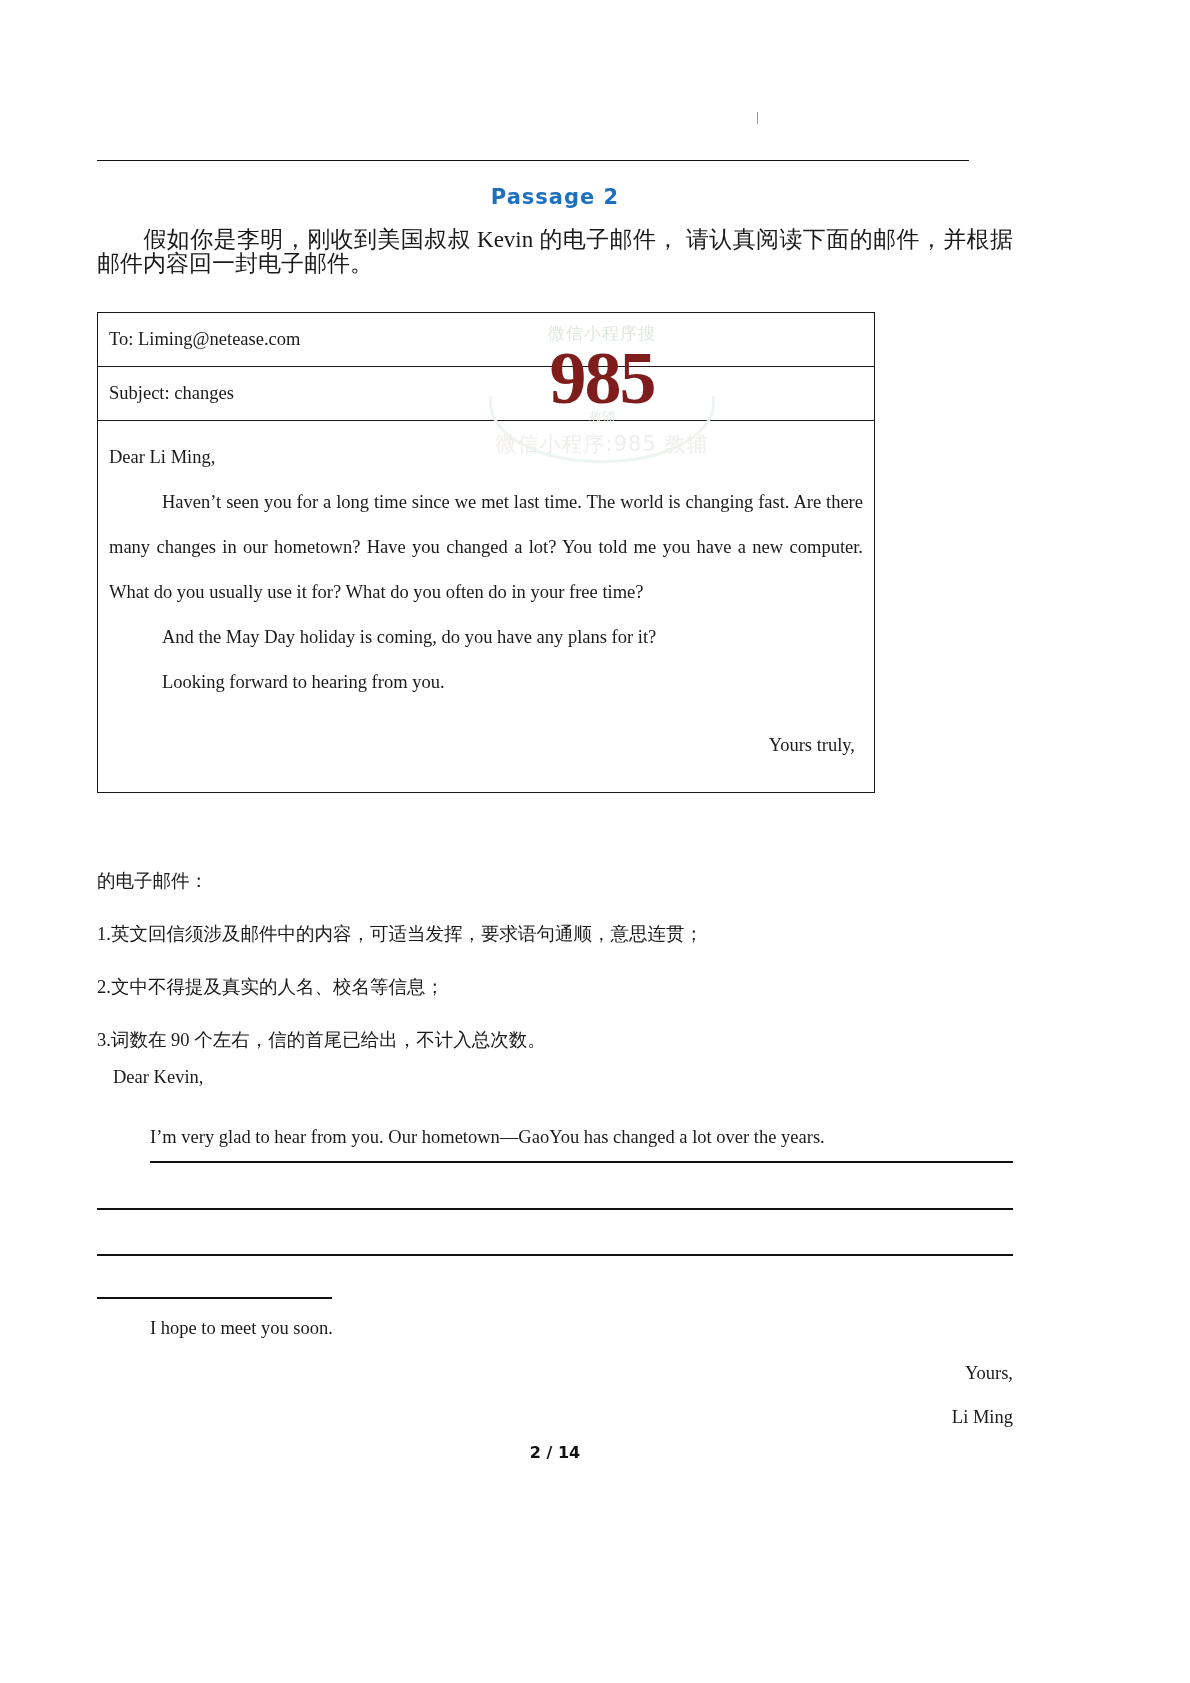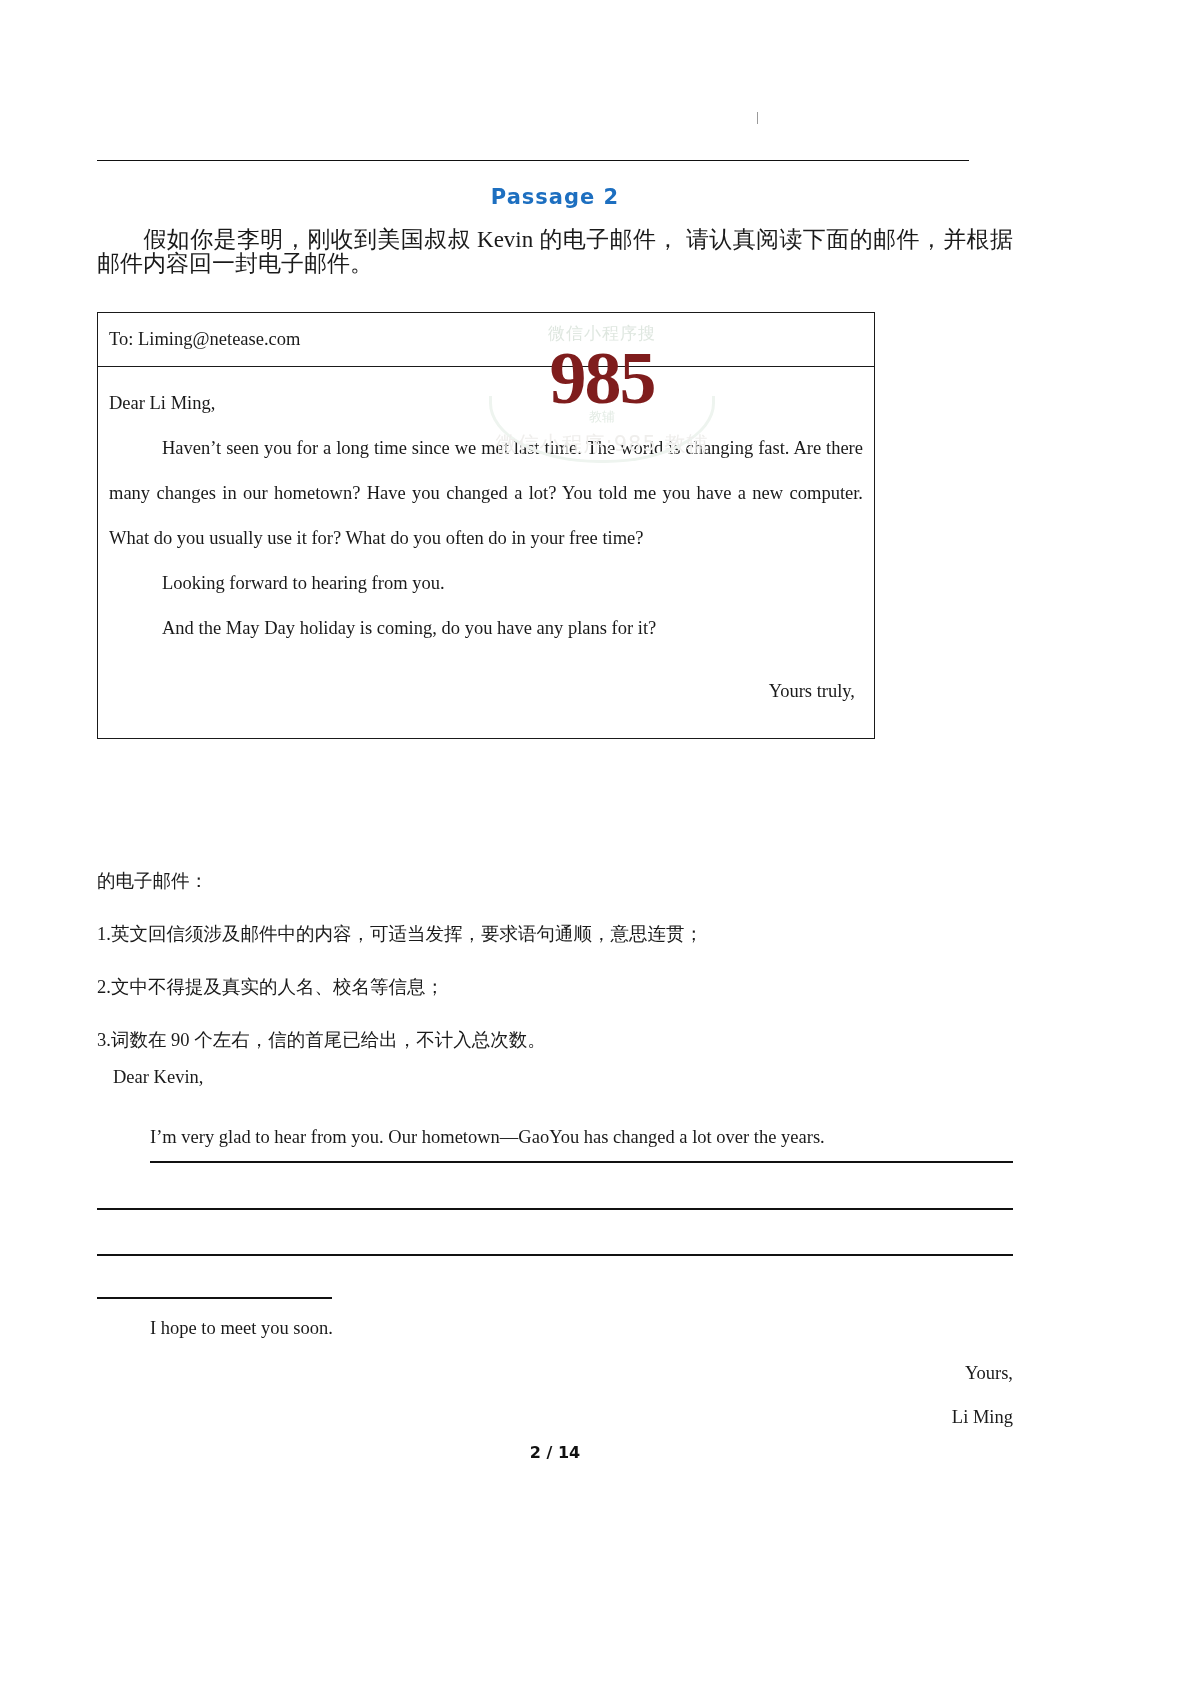--- a/index.html
+++ b/index.html
@@ -230,25 +230,26 @@
   <div class="header-rule"></div>
 
   <div class="content">
 
     <div class="passage-title">Passage 2</div>
 
     <div class="intro"><span class="indent"></span><span>假如你是李明，刚收到美国叔叔 Kevin 的电子邮件， 请认真阅读下面的邮件，并根据邮件内容回一封电子邮件。</span></div>
 
     <div class="email-box">
       <div class="email-row">To: Liming@netease.com</div>
+      <div class="email-row">Subject: changes</div>
       <div class="email-body">
         <p>Dear Li Ming,</p>
         <p class="ind">Haven’t seen you for a long time since we met last time. The world is changing fast. Are there many changes in our hometown? Have you changed a lot? You told me you have a new computer. What do you usually use it for? What do you often do in your free time?</p>
+        <p class="ind">And the May Day holiday is coming, do you have any plans for it?</p>
         <p class="ind">Looking forward to hearing from you.</p>
-        <p class="ind">And the May Day holiday is coming, do you have any plans for it?</p>
         <div class="sig-gap"></div>
         <p class="sig">Yours truly,</p>
       </div>
     </div>
 
     <div class="watermark">
       <div class="wm-top">微信小程序搜</div>
       <div class="wm-num">985</div>
       <div class="wm-book"></div>
       <div class="wm-sub">教辅</div>

